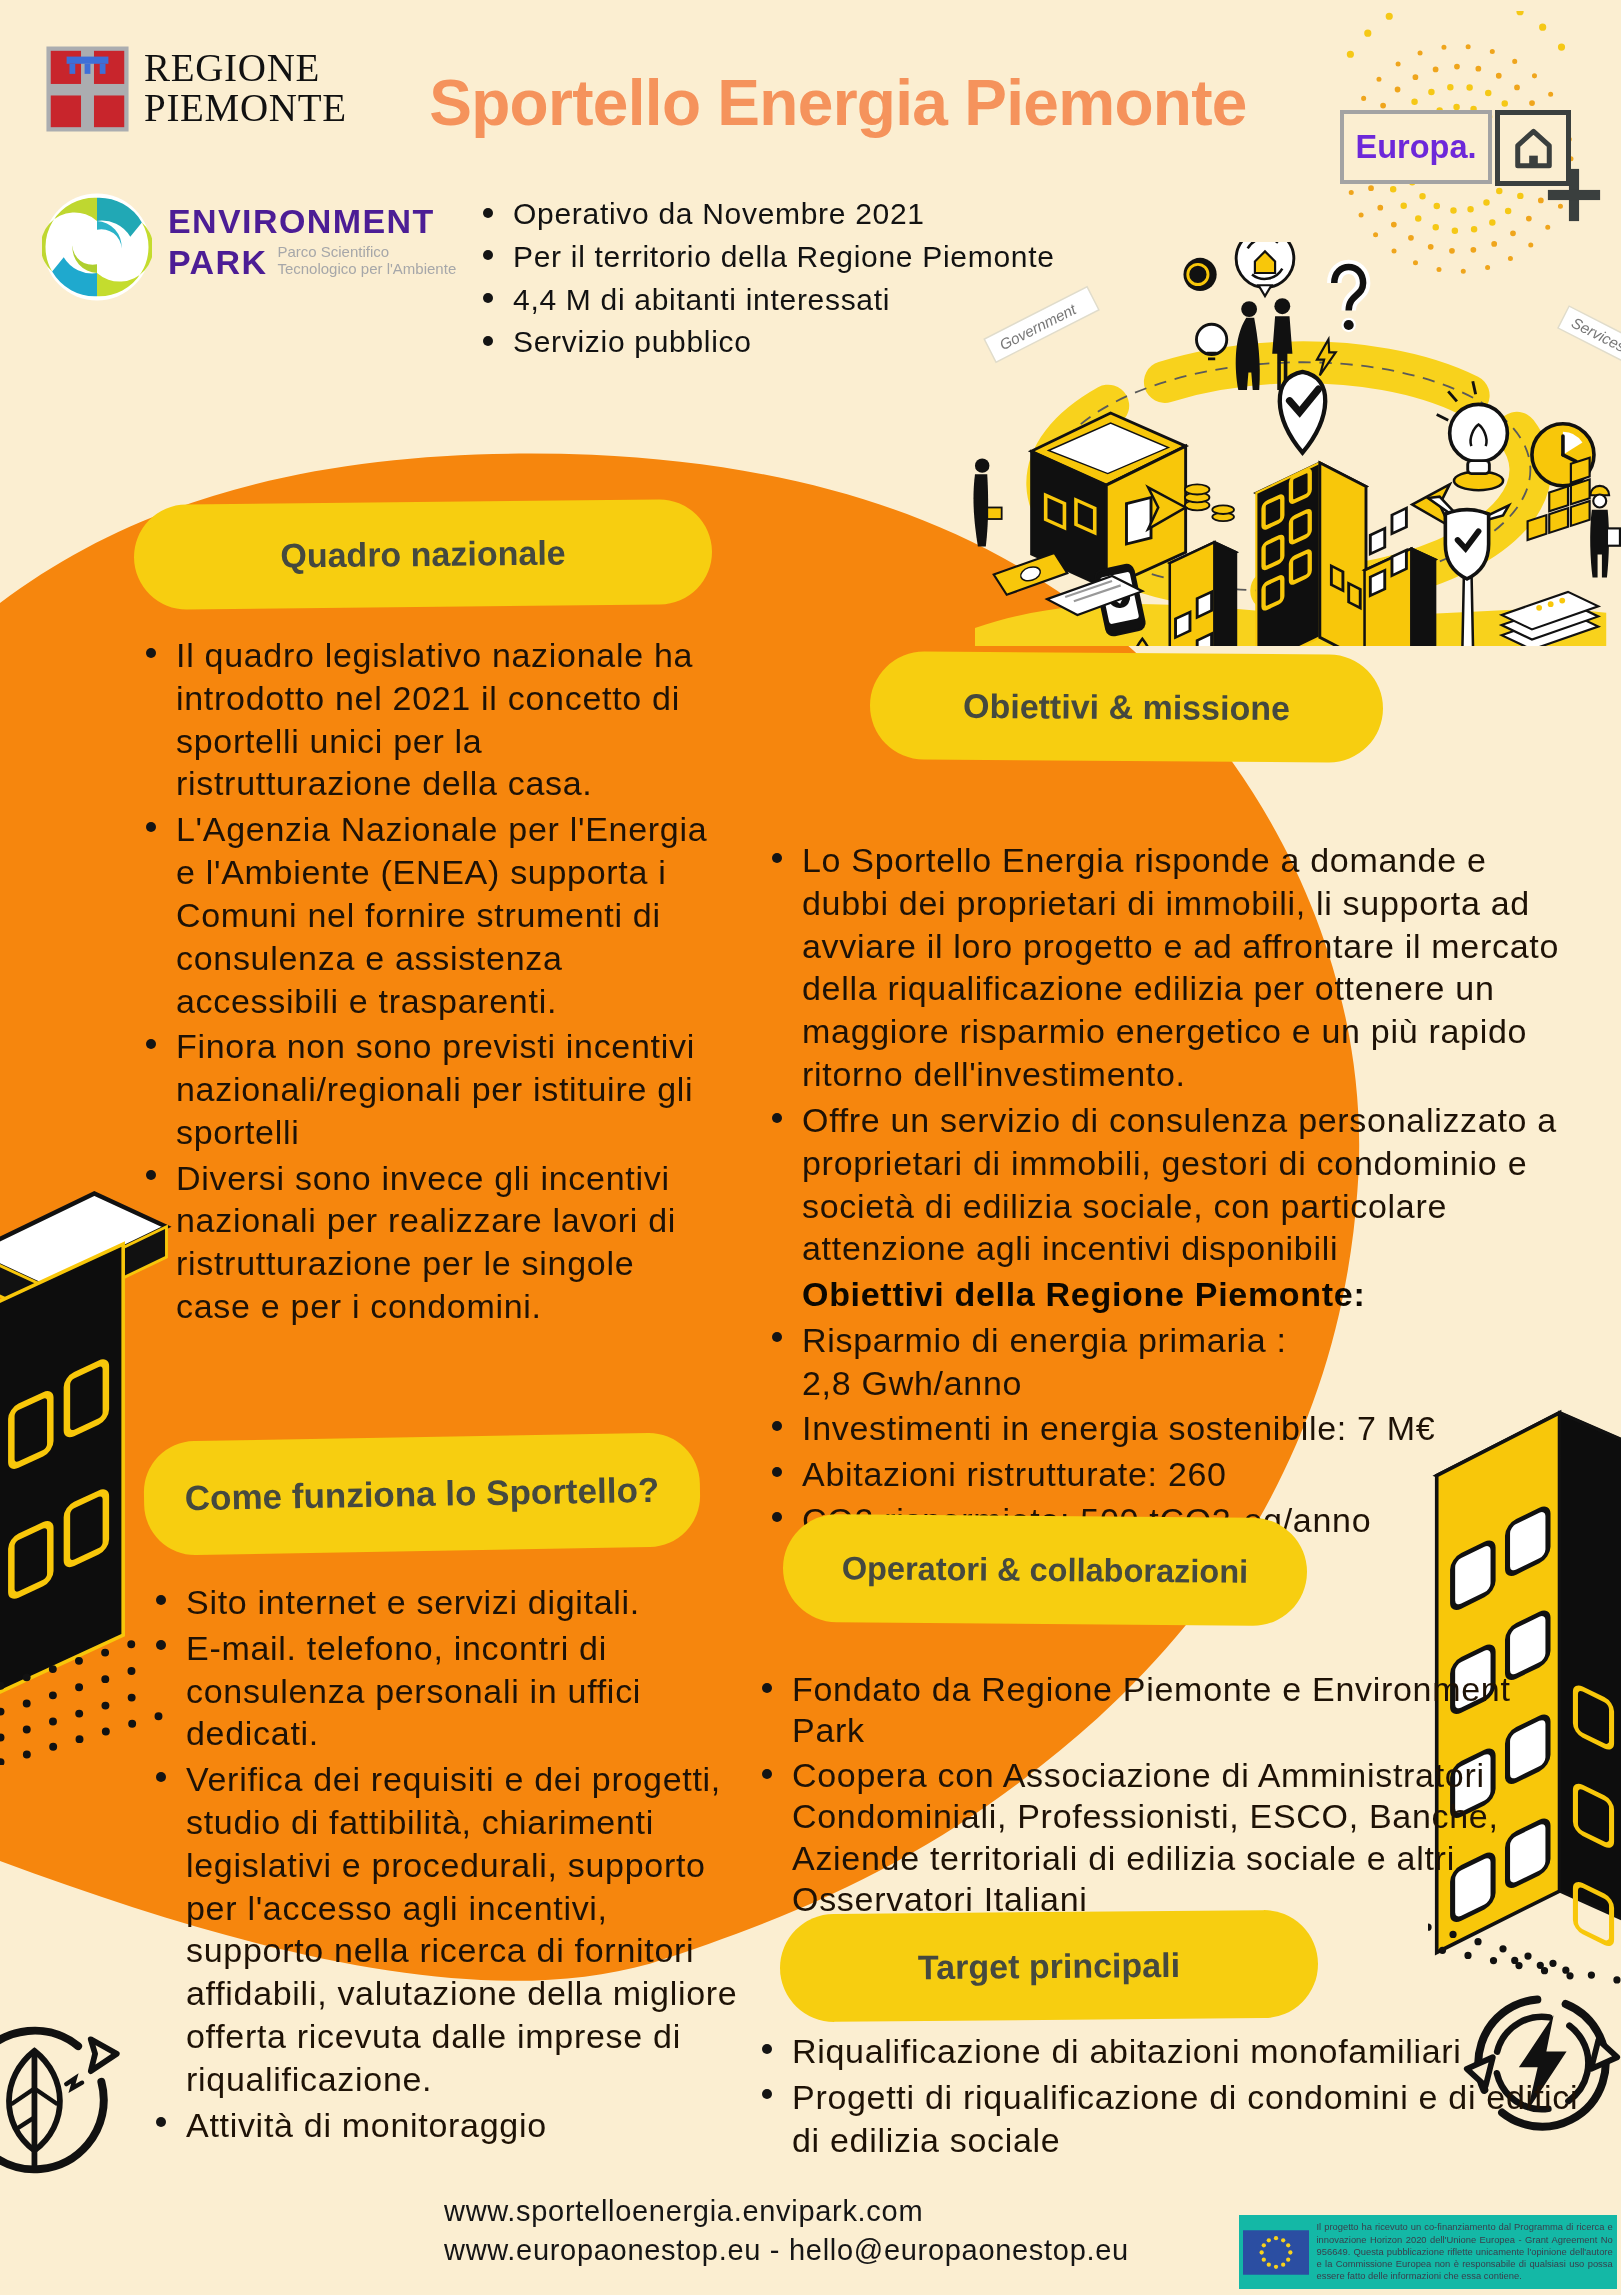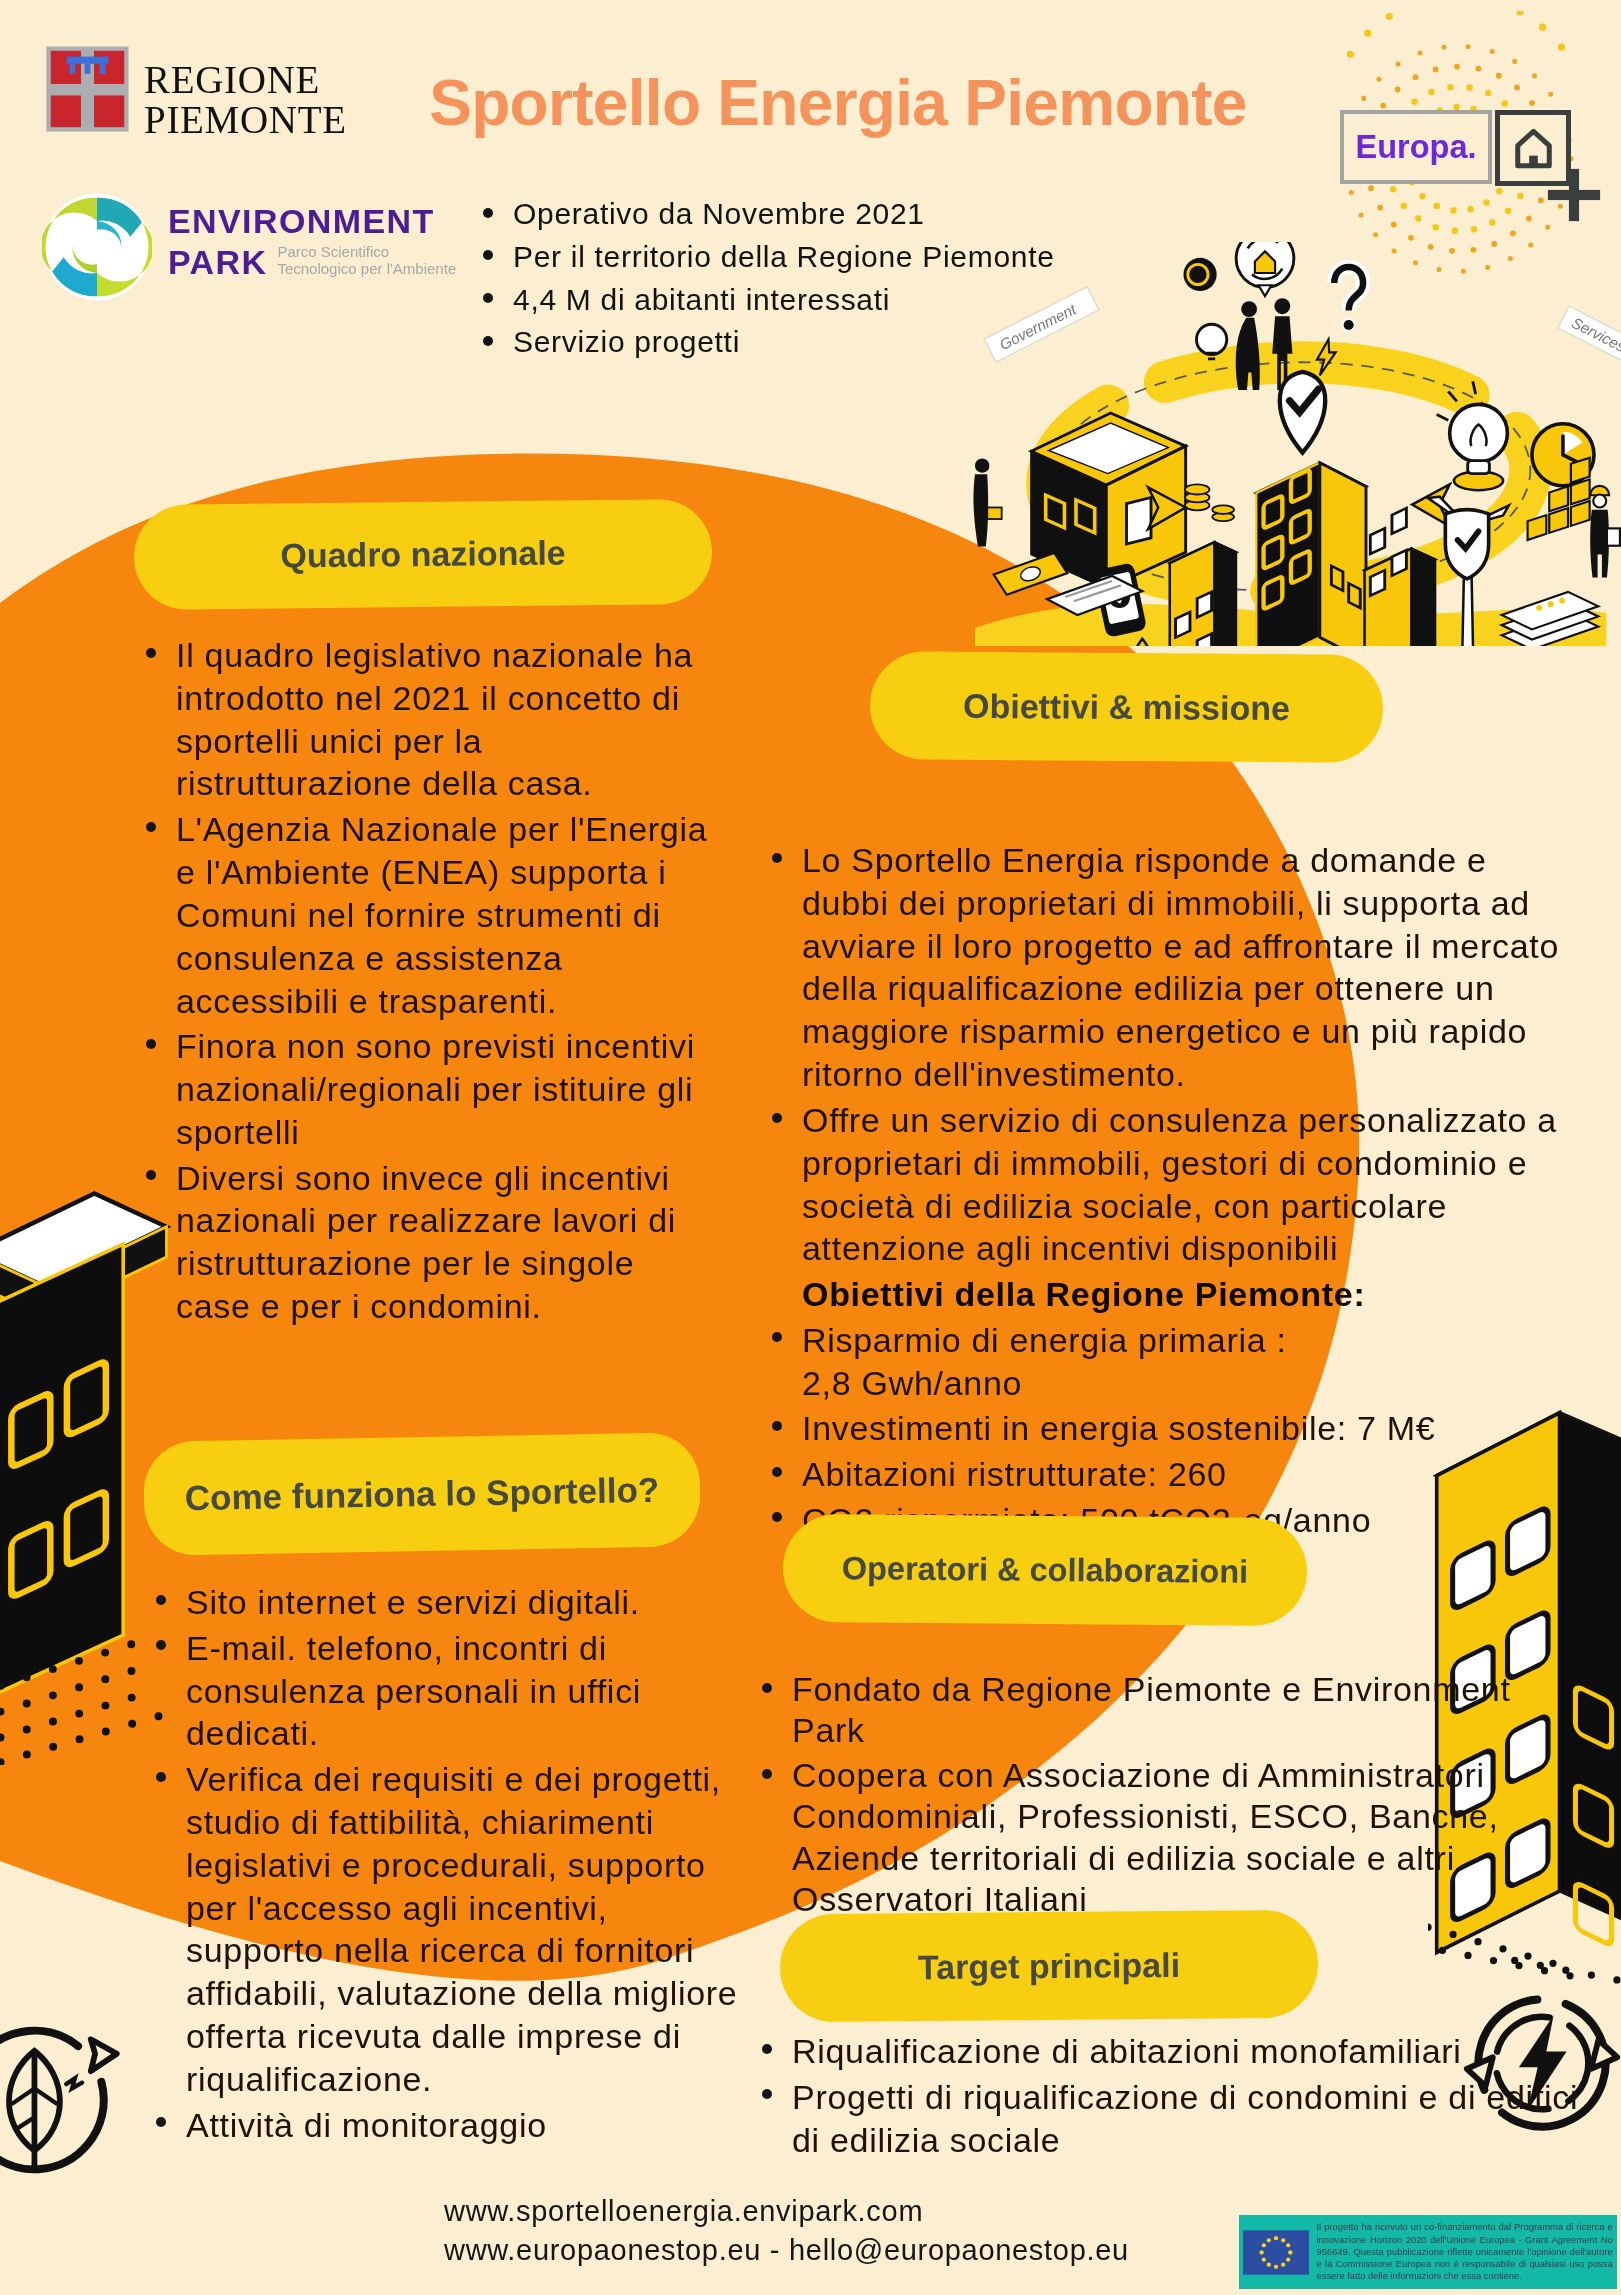--- a/index.html
+++ b/index.html
@@ -74,21 +74,21 @@
     <rect x="68" y="8" width="42" height="46" fill="#C8252C"></rect>
     <rect x="8" y="70" width="42" height="44" fill="#C8252C"></rect>
     <rect x="68" y="70" width="42" height="44" fill="#C8252C"></rect>
     <g>
       <rect x="30" y="16" width="58" height="10" fill="#3E6FD8"></rect>
       <rect x="34" y="26" width="8" height="14" fill="#3E6FD8"></rect>
       <rect x="55" y="26" width="8" height="14" fill="#3E6FD8"></rect>
       <rect x="76" y="26" width="8" height="14" fill="#3E6FD8"></rect>
     </g>
   </svg>
-  <div class="abs rp-text z2" style="left:144px;top:60px;font-family:Liberation Serif, serif;">
+  <div class="abs rp-text z2" style="left:144px;top:48px;font-family:Liberation Serif, serif;">
     <div>REGIONE</div>
     <div>PIEMONTE</div>
   </div>
 
   <div class="abs main-title z2">Sportello Energia Piemonte</div>
 
   <svg class="abs z1" style="left:1278px;top:10.8px;" width="343" height="310" viewBox="0 0 475 430">
     <circle cx="250" cy="205" r="72" fill="none" stroke="#F5C816" stroke-width="9" stroke-linecap="round" stroke-dasharray="0 24"></circle>
     <circle cx="250" cy="205" r="100" fill="none" stroke="#F5C816" stroke-width="9" stroke-linecap="round" stroke-dasharray="0 27"></circle>
     <circle cx="250" cy="205" r="128" fill="none" stroke="#EFA51C" stroke-width="8" stroke-linecap="round" stroke-dasharray="0 30"></circle>
@@ -126,21 +126,21 @@
         <div>Parco Scientifico</div>
         <div>Tecnologico per l'Ambiente</div>
       </div>
     </div>
   </div>
 
   <ul class="abs blist intro-list z2" style="left:471px;top:194px;width:802px;">
     <li class="dot">Operativo da Novembre 2021</li>
     <li class="dot">Per il territorio della  Regione  Piemonte</li>
     <li class="dot">4,4 M di abitanti interessati</li>
-    <li class="dot">Servizio progetti</li>
+    <li class="dot">Servizio pubblico</li>
   </ul>
 
   <svg class="abs z1" style="left:953px;top:242px;" width="668" height="404" viewBox="0 0 925 560">
     <path d="M30,535 C180,483 330,505 475,515 C645,527 785,498 905,514 L905,560 L30,560 Z" fill="#F8D21C"></path>
     <ellipse cx="465" cy="325" rx="335" ry="158" fill="none" stroke="#F8D21C" stroke-width="58" stroke-dasharray="430 85" stroke-linecap="round" transform="rotate(-2 465 325)"></ellipse>
     <ellipse cx="465" cy="325" rx="335" ry="158" fill="none" stroke="#5a5a5a" stroke-width="2.5" stroke-dasharray="17 12" transform="rotate(-2 465 325)"></ellipse>
 
     <g transform="translate(70,195)">
       <g transform="translate(-10,-40) rotate(-27)">
         <rect x="-6" y="-26" width="160" height="36" fill="#FFFFFF" stroke="#E0DCCB" stroke-width="2"></rect>

